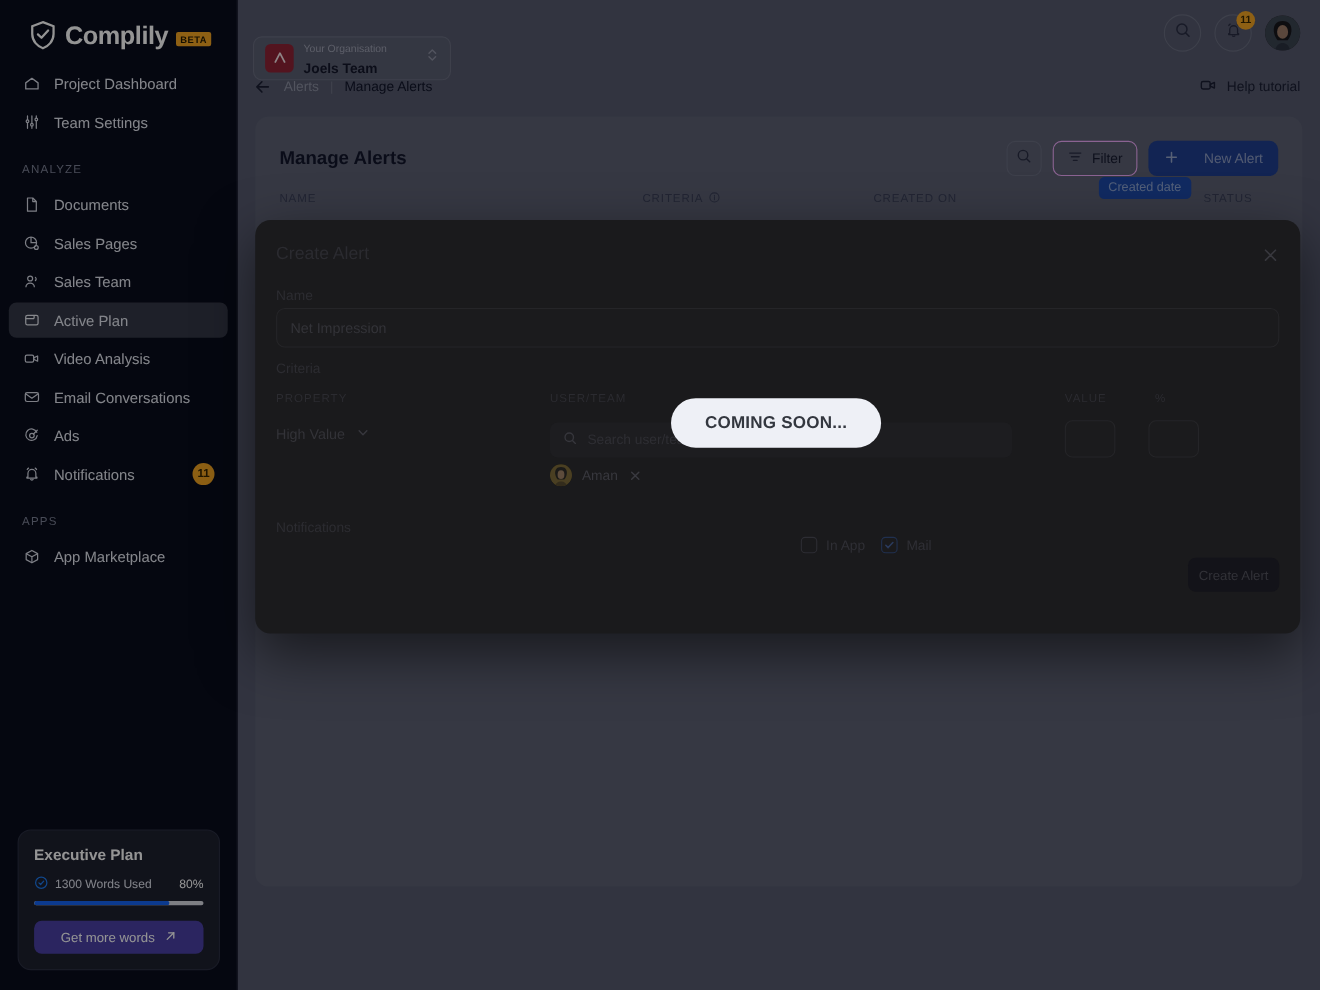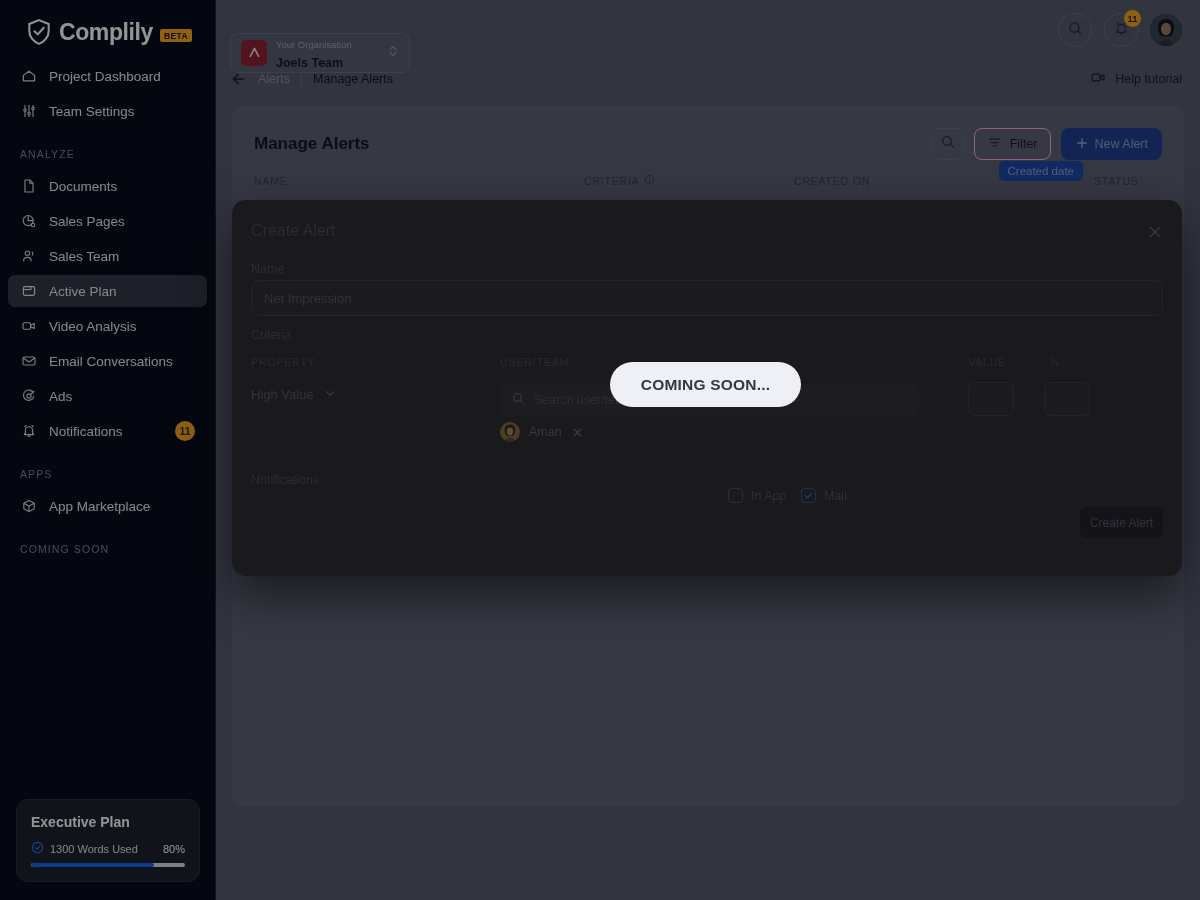--- a/index.html
+++ b/index.html
@@ -120,21 +120,21 @@
   .sq-btn {
     width: 32px; height: 32px; border-radius: 8px; border: 1px solid #6b6f82;
     display: flex; align-items: center; justify-content: center; cursor: pointer;
   }
   .filter-btn {
     height: 32px; border: 1px solid #f0abfc; border-radius: 8px; padding: 0 12px;
     display: flex; align-items: center; gap: 8px; font-size: 12.5px; color: #171b30; cursor: pointer;
   }
   .new-btn {
     height: 32px; background: #1f3f8f; border-radius: 8px; padding: 0 14px;
-    display: flex; align-items: center; gap: 6px; font-size: 12.5px; color: #8f9dc4; cursor: pointer;
+    display: flex; align-items: center; gap: 23px; font-size: 12.5px; color: #8f9dc4; cursor: pointer;
   }
   .created-chip {
     position: absolute; right: 101px; top: 55px; background: #1e49a8; color: #8ea4d0;
     font-size: 11.5px; padding: 4px 9px; border-radius: 5px; cursor: pointer;
   }
   .table-head {
     position: absolute; left: 0; top: 68px; width: 100%; display: flex;
     padding: 0 22px; font-size: 10.5px; letter-spacing: 0.8px; color: #3b4059;
   }
   .th { display: flex; align-items: center; gap: 5px; }
@@ -341,38 +341,46 @@
       <div class="nav-item">
         <span class="ico">
           <svg width="16" height="16" viewBox="0 0 20 20" fill="none" stroke="#d7dae6" stroke-width="1.4" stroke-linejoin="round">
               <path d="M10 3 16.5 6.6v6.8L10 17 3.5 13.4V6.6Z"></path>
               <path d="M3.6 6.7 10 10.2l6.4-3.5M10 10.2V17"></path>
             </svg>
         </span>
         <span class="nav-label">App Marketplace</span>
       </div>
 
-      <div class="nav-section">COMING SOON</div>
     </nav>
 
     <div class="plan-card">
       <div class="plan-title">Executive Plan</div>
       <div class="plan-row">
         <span>
           <svg width="13" height="13" viewBox="0 0 16 16" fill="none" stroke="#1e7bf0" stroke-width="1.4">
               <circle cx="8" cy="8" r="6.3"></circle>
               <path d="m5.4 8.1 1.9 1.9 3.4-3.8" stroke-linecap="round" stroke-linejoin="round"></path>
             </svg>
         </span>
         <span>1300 Words Used</span>
         <span class="spacer"></span>
         <span class="plan-pct">80%</span>
       </div>
       <div class="plan-bar">
         <i id="plan-fill" style="width: 80%;"></i>
+      </div>
+      <div class="plan-btn">
+        <span>Get more words</span>
+        <span>
+          <svg width="12" height="12" viewBox="0 0 14 14" fill="none" stroke="#fff" stroke-width="1.4" stroke-linecap="round" stroke-linejoin="round">
+              <path d="M3.5 10.5 10.5 3.5"></path>
+              <path d="M5 3.5h5.5V9"></path>
+            </svg>
+        </span>
       </div>
     </div>
   </aside>
 
   <section class="main">
 
     <header class="topbar">
       <div class="org-switcher">
         <span class="org-logo">
           <svg width="15" height="15" viewBox="0 0 16 16" fill="none" stroke="#f4e2e5" stroke-width="1.7" stroke-linejoin="round">

